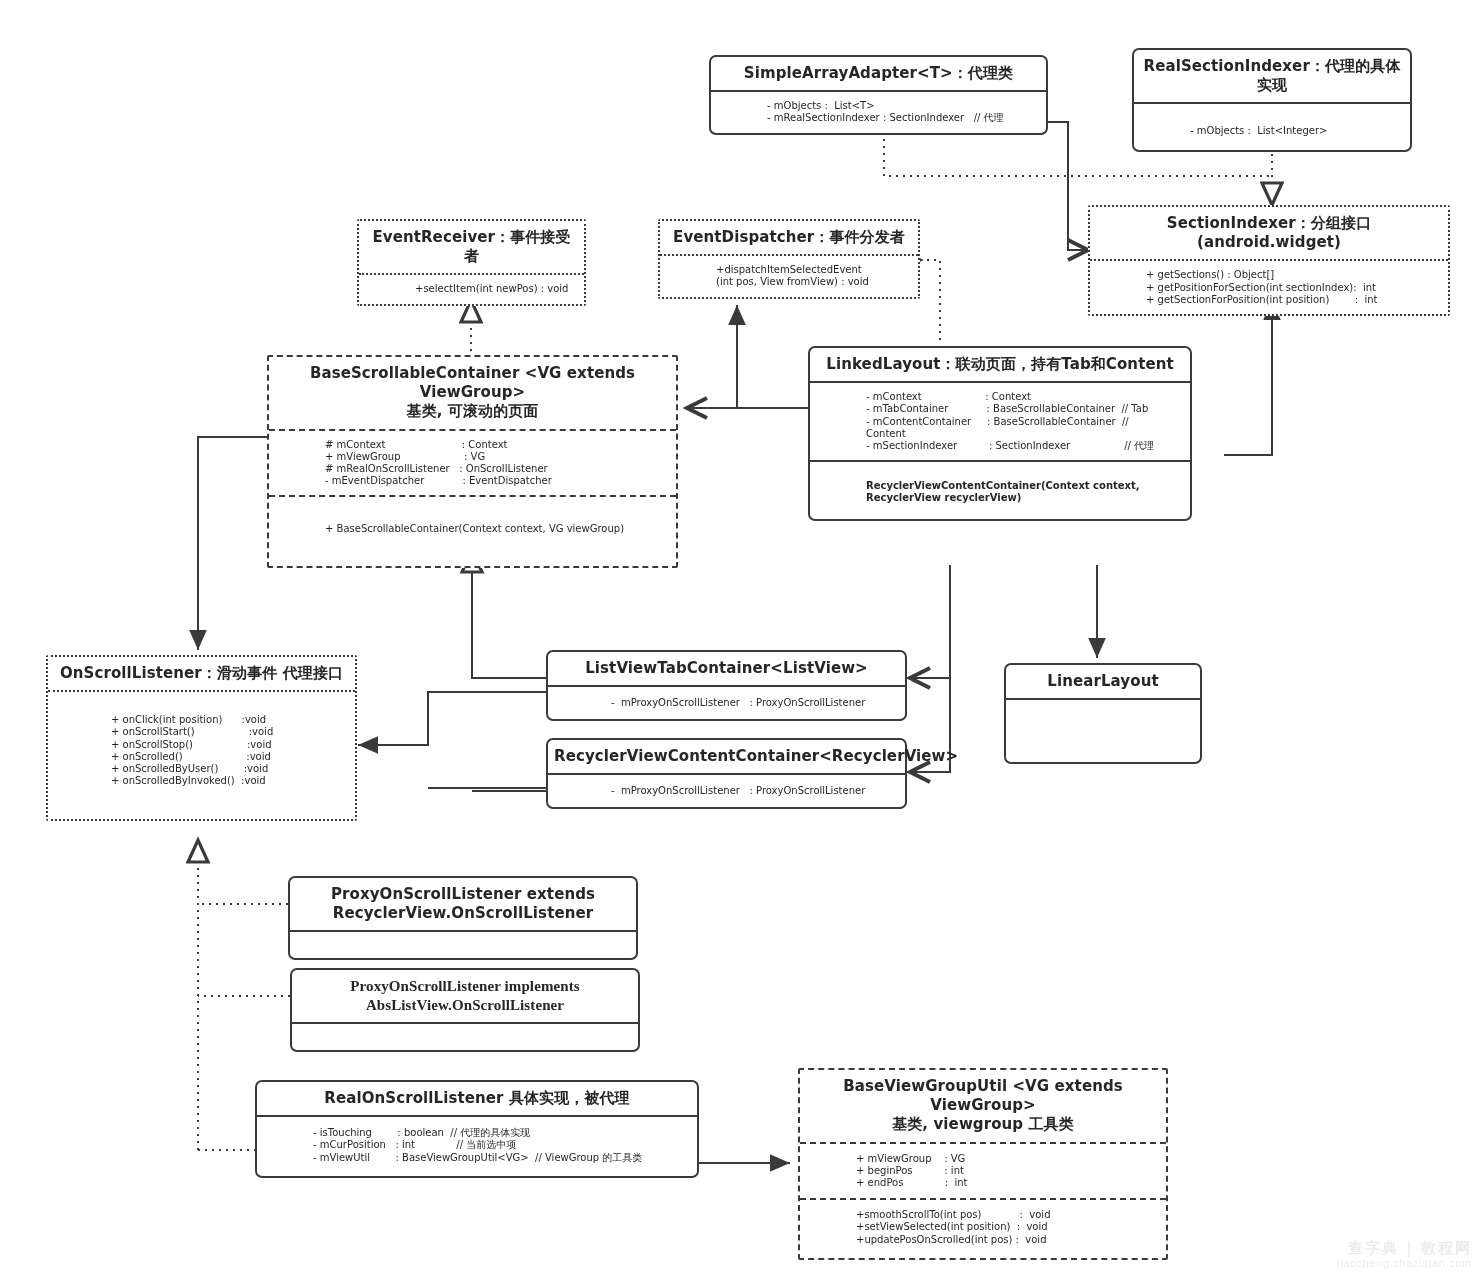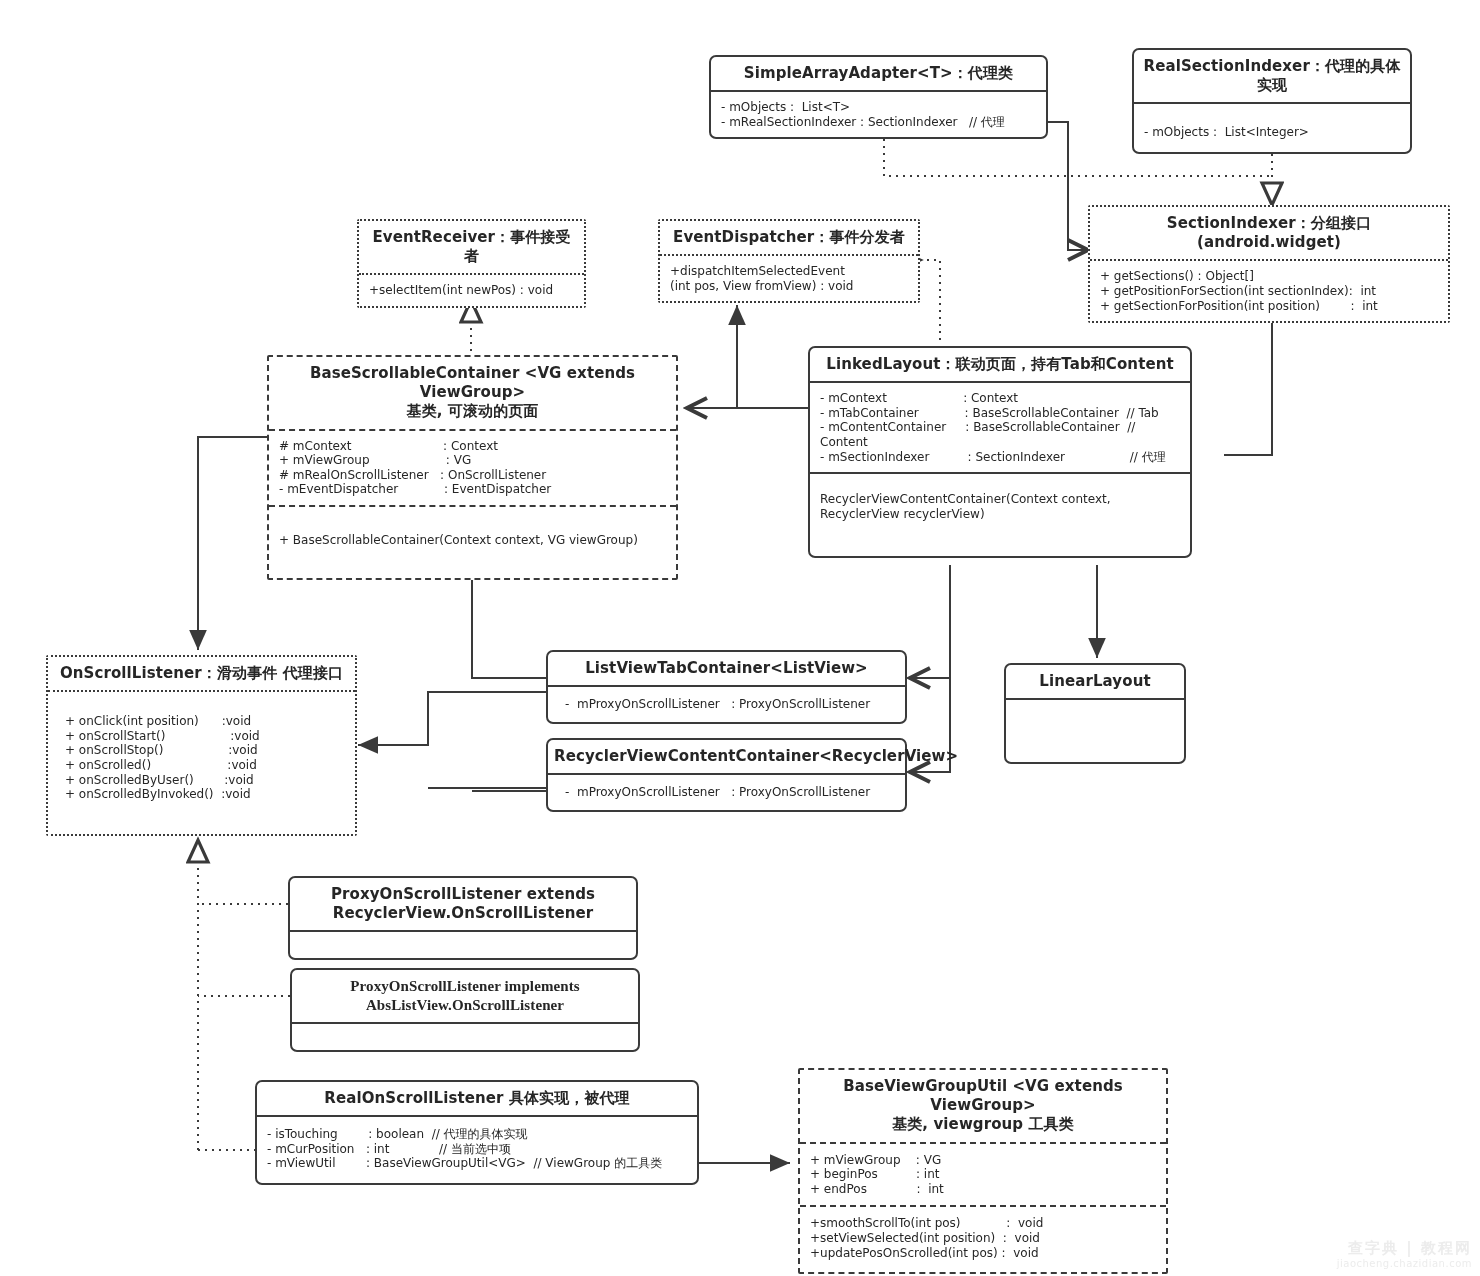--- a/index.html
+++ b/index.html
@@ -34,22 +34,23 @@
     text-align:center;
     padding:7px 6px 7px 6px;
     line-height:1.28;
     letter-spacing:0.1px;
   }
   .sep{border-top:2px solid #3a3a3a;}
   .sep.dashed{border-top-style:dashed;}
   .sep.dotted{border-top-style:dotted;}
   .body{
     padding:8px 10px 8px 10px;
-    font-size:12px;
+    font-size:10px;
     line-height:1.22;
+    margin-left:46px;
   }
   .body .row{white-space:pre;}
   .empty{height:46px;}
   .watermark{
     position:absolute;
     right:8px;bottom:6px;
     font-size:15px;
     color:#ececec;
     letter-spacing:2px;
     z-index:2;
@@ -183,21 +184,21 @@
     <div class="title">LinkedLayout：联动页面，持有Tab和Content</div>
     <div class="sep"></div>
     <div class="body">
       <div class="row">- mContext                    : Context</div>
       <div class="row">- mTabContainer            : BaseScrollableContainer  // Tab</div>
       <div class="row">- mContentContainer     : BaseScrollableContainer  //</div>
       <div class="row">Content</div>
       <div class="row">- mSectionIndexer          : SectionIndexer                 // 代理</div>
     </div>
     <div class="sep"></div>
-    <div class="body" style="padding-top:18px;padding-bottom:34px;">
+    <div class="body" style="padding-top:18px;padding-bottom:14px;font-weight:bold;">
       <div class="row">RecyclerViewContentContainer(Context context,</div>
       <div class="row">RecyclerView recyclerView)</div>
     </div>
   </div>
 
   <div class="node dotted" style="left:46px;top:655px;width:311px;">
     <div class="title">OnScrollListener：滑动事件 代理接口</div>
     <div class="sep dotted"></div>
     <div class="body" style="padding-top:22px;padding-bottom:32px;padding-left:17px;">
       <div class="row">+ onClick(int position)      :void</div>
@@ -218,21 +219,21 @@
   </div>
 
   <div class="node" style="left:546px;top:738px;width:361px;">
     <div class="title">RecyclerViewContentContainer&lt;RecyclerView&gt;</div>
     <div class="sep"></div>
     <div class="body" style="padding-top:10px;padding-bottom:10px;padding-left:17px;">
       <div class="row">-  mProxyOnScrollListener   : ProxyOnScrollListener</div>
     </div>
   </div>
 
-  <div class="node" style="left:1004px;top:663px;width:182px;">
+  <div class="node" style="left:1004px;top:663px;width:198px;">
     <div class="title">LinearLayout</div>
     <div class="sep"></div>
     <div class="body empty"></div>
   </div>
 
   <div class="node" style="left:288px;top:876px;width:350px;">
     <div class="title" style="white-space:pre-line;border-radius:11px;">ProxyOnScrollListener extends
 RecyclerView.OnScrollListener</div>
     <div class="sep"></div>
     <div class="body" style="height:26px;padding:0;"></div>

